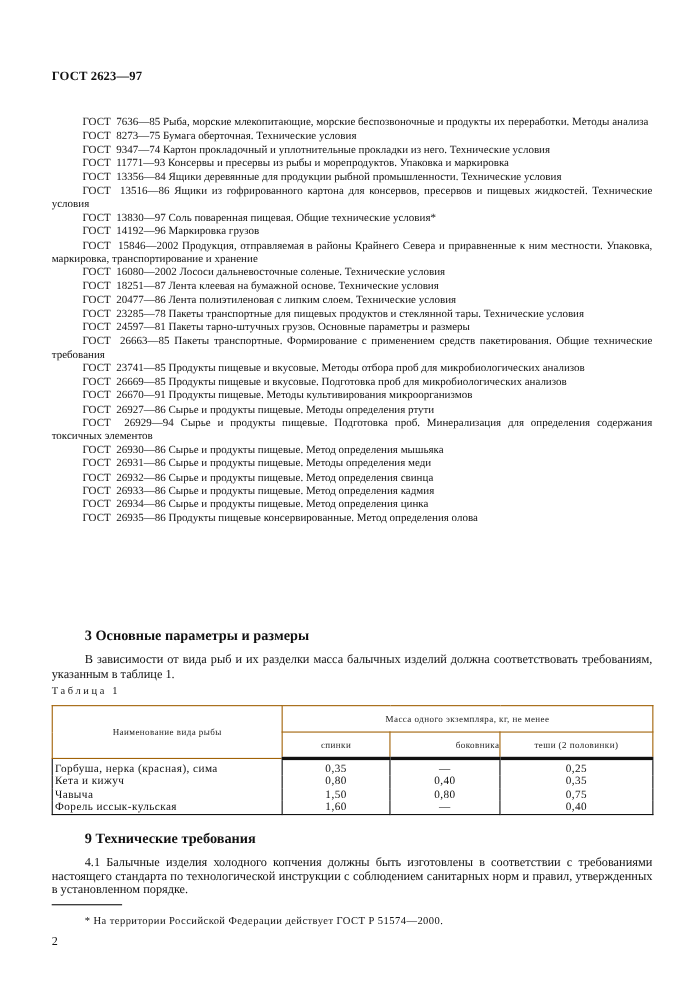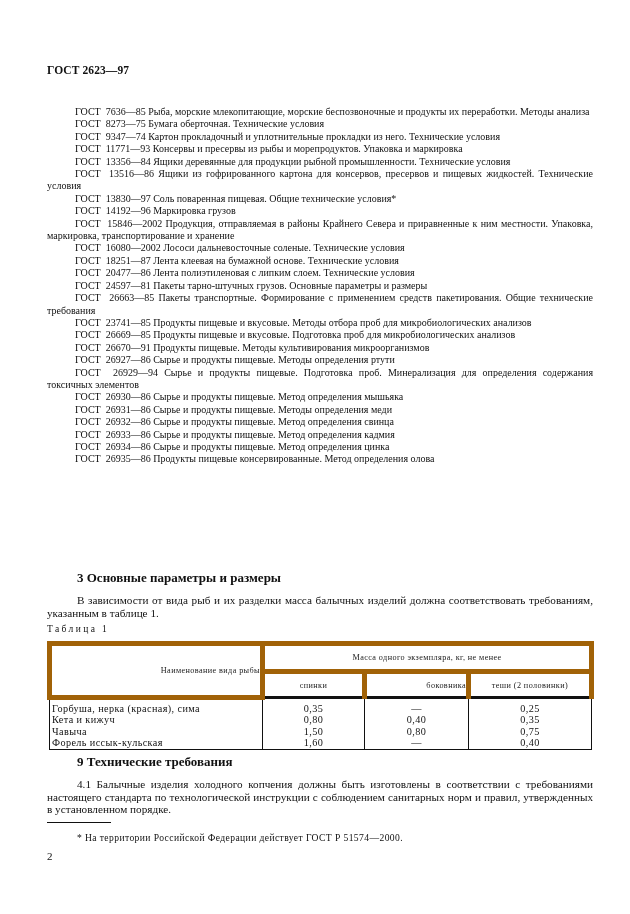--- a/index.html
+++ b/index.html
@@ -4,22 +4,22 @@
 <style>
   html, body { margin:0; padding:0; background:#ffffff; }
   body { width:630px; height:914px; position:relative; overflow:hidden; font-family:"Liberation Serif", "DejaVu Serif", serif; color:#111; }
   .page-header { position:absolute; left:47px; top:64px; font-weight:bold; font-size:11.5px; letter-spacing:0.1px; }
   .refs { position:absolute; left:47px; top:106px; width:546px; font-size:10px; line-height:12.4px; }
   .ref { text-align:justify; text-indent:28px; }
   .section-title { position:absolute; left:77px; font-weight:bold; font-size:13px; font-family:"Liberation Serif", serif; }
   .para { position:absolute; left:47px; width:546px; font-size:11.2px; line-height:12.6px; text-align:justify; text-indent:30px; }
   .table-caption { position:absolute; left:47px; top:624px; font-size:9.5px; letter-spacing:2.4px; }
   table.t1 { position:absolute; left:47px; top:641px; width:547px; border-collapse:collapse; font-size:9.2px; }
-  table.t1 th { font-weight:normal; font-size:8.2px; letter-spacing:0.4px; color:#222; border:5px solid #a16207; text-align:center; padding:0;font-family:Liberation Serif, serif; }
-  table.t1 th.name { width:208px; height:46px;text-align:right; }
+  table.t1 th { font-weight:normal; font-size:8.2px; letter-spacing:0.4px; color:#222; border:1px solid #a16207; text-align:center; padding:0;font-family:Liberation Serif, serif; }
+  table.t1 th.name { width:208px; height:46px; }
   table.t1 th.group { height:23px; }
   table.t1 th.sub { height:22px; }
   table.t1 tr.hdr-last th { border-bottom:3px solid #111; }
   table.t1 td { border-left:1px solid #111; border-right:1px solid #111; padding:0 4px; height:11.4px; line-height:11.4px; font-size:10.2px; letter-spacing:0.4px;margin-top:16px; }
   table.t1 td.fish { text-align:left; padding-left:2px; }
   table.t1 td.val { text-align:center; }
   table.t1 tr.first td { padding-top:3px; }
   table.t1 tr.last td { border-bottom:1px solid #111; }
   .footnote-rule { position:absolute; left:47px; top:822px; width:64px; border-top:1px solid #111; }
   .footnote { position:absolute; left:77px; top:832px; font-size:9.6px; letter-spacing:0.4px; }
@@ -36,20 +36,21 @@
   <div class="ref"><span style="white-space:pre">ГОСТ  9347—74</span>  <span>Картон прокладочный и уплотнительные прокладки из него. Технические условия</span></div>
   <div class="ref"><span style="white-space:pre">ГОСТ  11771—93</span>  <span>Консервы и пресервы из рыбы и морепродуктов. Упаковка и маркировка</span></div>
   <div class="ref"><span style="white-space:pre">ГОСТ  13356—84</span>  <span>Ящики деревянные для продукции рыбной промышленности. Технические условия</span></div>
   <div class="ref"><span style="white-space:pre">ГОСТ  13516—86</span>  <span>Ящики из гофрированного картона для консервов, пресервов и пищевых жидкостей. Технические условия</span></div>
   <div class="ref"><span style="white-space:pre">ГОСТ  13830—97</span>  <span>Соль поваренная пищевая. Общие технические условия*</span></div>
   <div class="ref"><span style="white-space:pre">ГОСТ  14192—96</span>  <span>Маркировка грузов</span></div>
   <div class="ref"><span style="white-space:pre">ГОСТ  15846—2002</span>  <span>Продукция, отправляемая в районы Крайнего Севера и приравненные к ним местности. Упаковка, маркировка, транспортирование и хранение</span></div>
   <div class="ref"><span style="white-space:pre">ГОСТ  16080—2002</span>  <span>Лососи дальневосточные соленые. Технические условия</span></div>
   <div class="ref"><span style="white-space:pre">ГОСТ  18251—87</span>  <span>Лента клеевая на бумажной основе. Технические условия</span></div>
   <div class="ref"><span style="white-space:pre">ГОСТ  20477—86</span>  <span>Лента полиэтиленовая с липким слоем. Технические условия</span></div>
+  <div class="ref"><span style="white-space:pre">ГОСТ  23285—78</span>  <span>Пакеты транспортные для пищевых продуктов и стеклянной тары. Технические условия</span></div>
   <div class="ref"><span style="white-space:pre">ГОСТ  24597—81</span>  <span>Пакеты тарно-штучных грузов. Основные параметры и размеры</span></div>
   <div class="ref"><span style="white-space:pre">ГОСТ  26663—85</span>  <span>Пакеты транспортные. Формирование с применением средств пакетирования. Общие технические требования</span></div>
   <div class="ref"><span style="white-space:pre">ГОСТ  23741—85</span>  <span>Продукты пищевые и вкусовые. Методы отбора проб для микробиологических анализов</span></div>
   <div class="ref"><span style="white-space:pre">ГОСТ  26669—85</span>  <span>Продукты пищевые и вкусовые. Подготовка проб для микробиологических анализов</span></div>
   <div class="ref"><span style="white-space:pre">ГОСТ  26670—91</span>  <span>Продукты пищевые. Методы культивирования микроорганизмов</span></div>
   <div class="ref"><span style="white-space:pre">ГОСТ  26927—86</span>  <span>Сырье и продукты пищевые. Методы определения ртути</span></div>
   <div class="ref"><span style="white-space:pre">ГОСТ  26929—94</span>  <span>Сырье и продукты пищевые. Подготовка проб. Минерализация для определения содержания токсичных элементов</span></div>
   <div class="ref"><span style="white-space:pre">ГОСТ  26930—86</span>  <span>Сырье и продукты пищевые. Метод определения мышьяка</span></div>
   <div class="ref"><span style="white-space:pre">ГОСТ  26931—86</span>  <span>Сырье и продукты пищевые. Методы определения меди</span></div>
   <div class="ref"><span style="white-space:pre">ГОСТ  26932—86</span>  <span>Сырье и продукты пищевые. Метод определения свинца</span></div>

